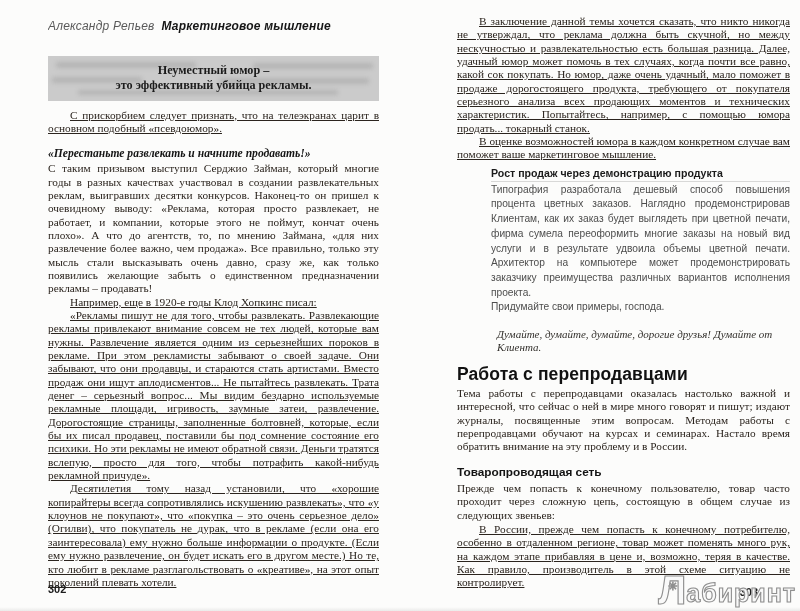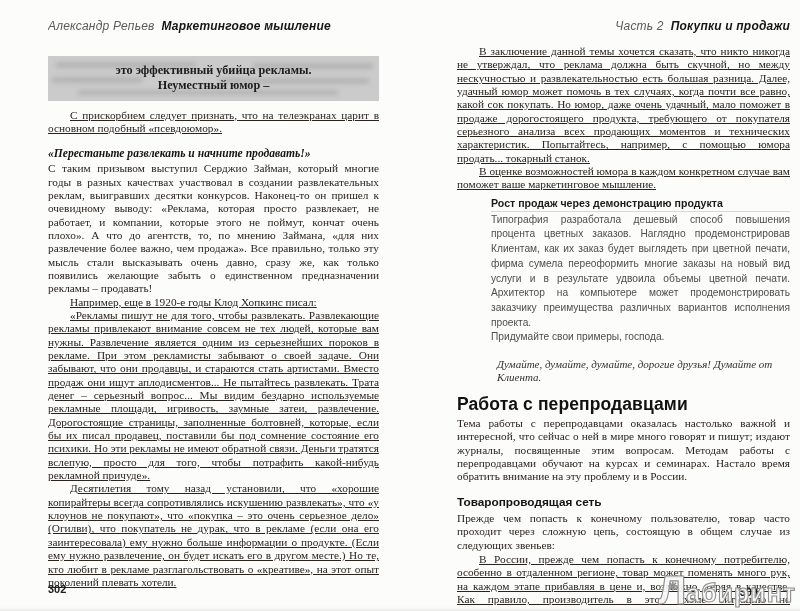--- a/index.html
+++ b/index.html
@@ -123,41 +123,38 @@
   <div class="running-header">
     <span>Александр Репьев</span><b>Маркетинговое мышление</b>
   </div>
 
   <div class="callout">
     <div class="strip s1"></div>
     <div class="strip s2"></div>
     <div class="strip s3"></div>
     <div class="strip s4"></div>
     <div class="strip s5"></div>
+    <div class="txt">Неуместный юмор –</div>
     <div class="txt">это эффективный убийца рекламы.</div>
-    <div class="txt">Неуместный юмор –</div>
   </div>
 
   <p class="para indent mt8">С прискорбием следует признать, что на телеэкранах царит в основном подобный «псевдоюмор».</p>
 
   <p class="pull-quote">«Перестаньте развлекать и начните продавать!»</p>
 
   <p class="para">С таким призывом выступил Серджио Займан, который многие годы в разных качествах участвовал в создании развлекательных реклам, выигравших десятки конкурсов. Наконец-то он пришел к очевидному выводу: «Реклама, которая просто развлекает, не работает, и компании, которые этого не поймут, кончат очень плохо». А что до агентств, то, по мнению Займана, «для них развлечение более важно, чем продажа». Все правильно, только эту мысль стали высказывать очень давно, сразу же, как только появились желающие забыть о единственном предназначении рекламы – продавать!</p>
   <p class="para indent">Например, еще в 1920-е годы Клод Хопкинс писал:</p>
   <p class="para indent">«Рекламы пишут не для того, чтобы развлекать. Развлекающие рекламы привлекают внимание совсем не тех людей, которые вам нужны. Развлечение является одним из серьезнейших пороков в рекламе. При этом рекламисты забывают о своей задаче. Они забывают, что они продавцы, и стараются стать артистами. Вместо продаж они ищут аплодисментов... Не пытайтесь развлекать. Трата денег – серьезный вопрос... Мы видим бездарно используемые рекламные площади, игривость, заумные затеи, развлечение. Дорогостоящие страницы, заполненные болтовней, которые, если бы их писал продавец, поставили бы под сомнение состояние его психики. Но эти рекламы не имеют обратной связи. Деньги тратятся вслепую, просто для того, чтобы потрафить какой-нибудь рекламной причуде».</p>
   <p class="para indent">Десятилетия тому назад установили, что «хорошие копирайтеры всегда сопротивлялись искушению развлекать», что «у клоунов не покупают», что «покупка – это очень серьезное дело» (Огилви), что покупатель не дурак, что в рекламе (если она его заинтересовала) ему нужно больше информации о продукте. (Если ему нужно развлечение, он будет искать его в другом месте.) Но те, кто любит в рекламе разглагольствовать о «креативе», на этот опыт поколений плевать хотели.</p>
 
   <div class="page-number left-num">302</div>
 </div>
 
 <div class="page page-right">
 
-  <div class="running-header right">
-    <span>Часть 2</span><b>Покупки и продажи</b>
-  </div>
 
   <p class="para indent" style="margin-top:15px;">В заключение данной темы хочется сказать, что никто никогда не утверждал, что реклама должна быть скучной, но между нескучностью и развлекательностью есть большая разница. Далее, удачный юмор может помочь в тех случаях, когда почти все равно, какой сок покупать. Но юмор, даже очень удачный, мало поможет в продаже дорогостоящего продукта, требующего от покупателя серьезного анализа всех продающих моментов и технических характеристик. Попытайтесь, например, с помощью юмора продать... токарный станок.</p>
   <p class="para indent">В оценке возможностей юмора в каждом конкретном случае вам поможет ваше маркетинговое мышление.</p>
 
   <div class="tip-heading">Рост продаж через демонстрацию продукта</div>
   <p class="tip-body">Типография разработала дешевый способ повышения процента цветных заказов. Наглядно продемонстрировав Клиентам, как их заказ будет выглядеть при цветной печати, фирма сумела переоформить многие заказы на новый вид услуги и в результате удвоила объемы цветной печати. Архитектор на компьютере может продемонстрировать заказчику преимущества различных вариантов исполнения проекта.</p>
   <p class="tip-footer">Придумайте свои примеры, господа.</p>
 
   <p class="exhortation">Думайте, думайте, думайте, дорогие друзья! Думайте от Клиента.</p>
 

